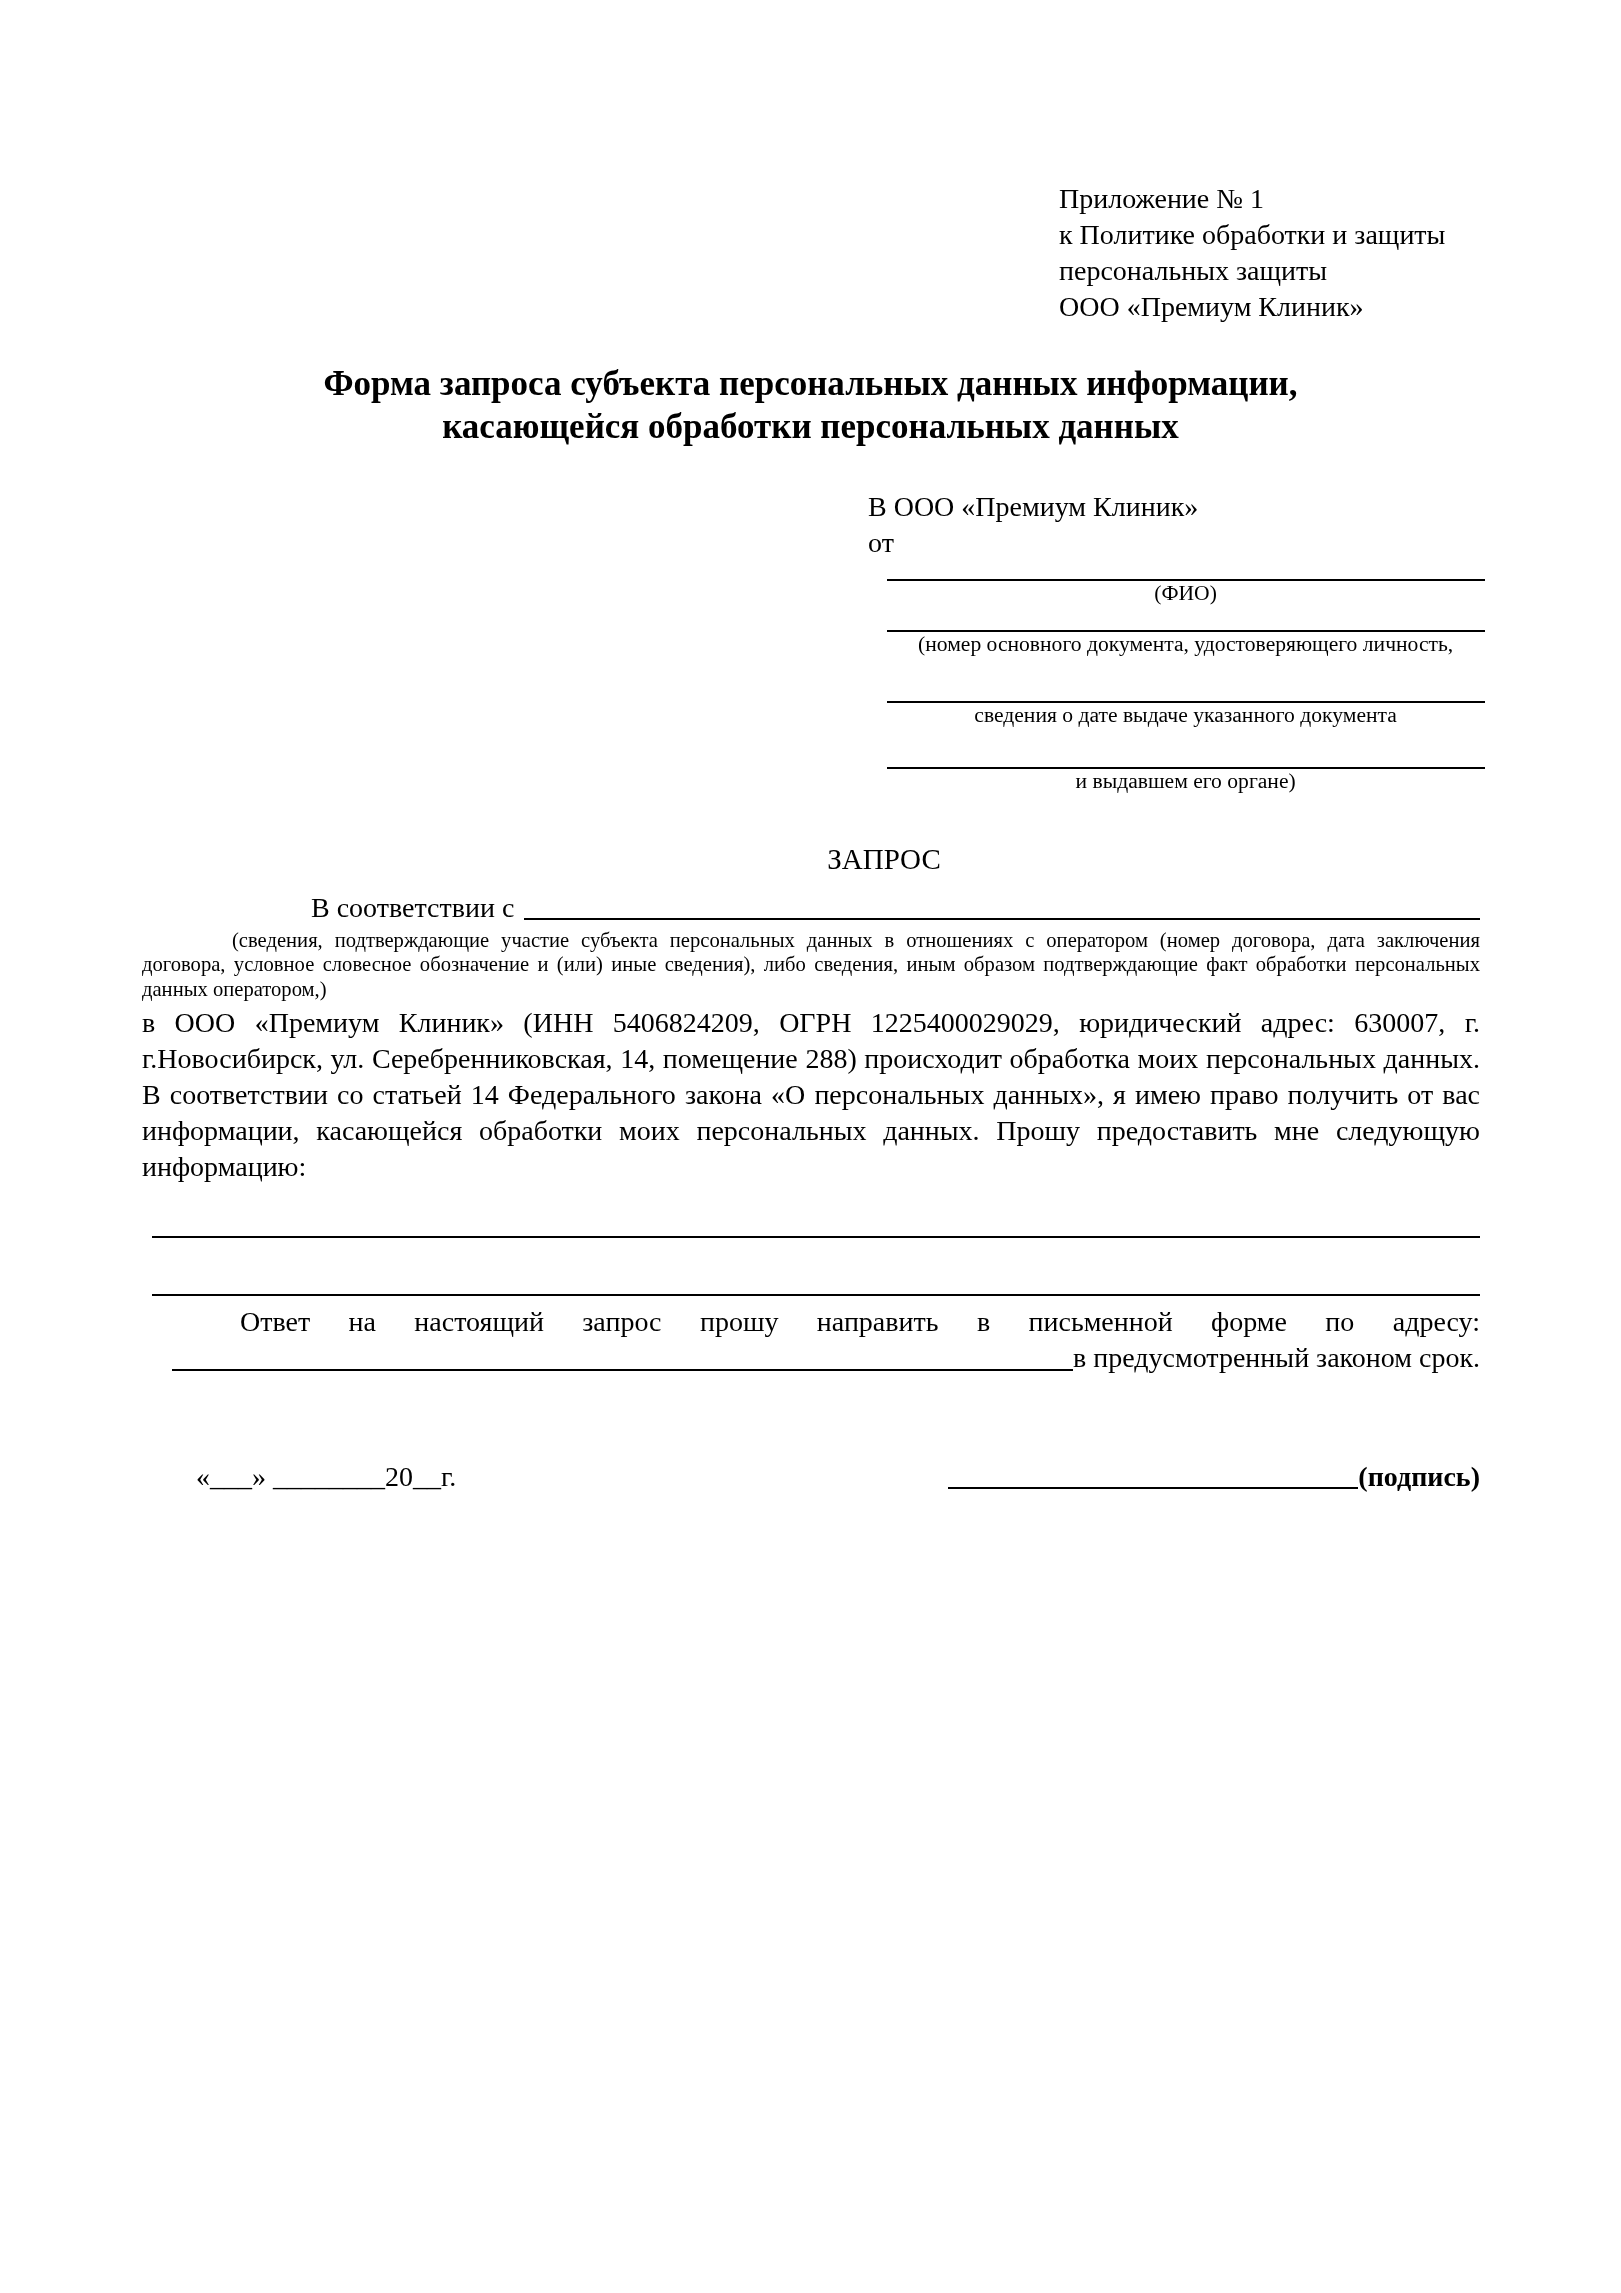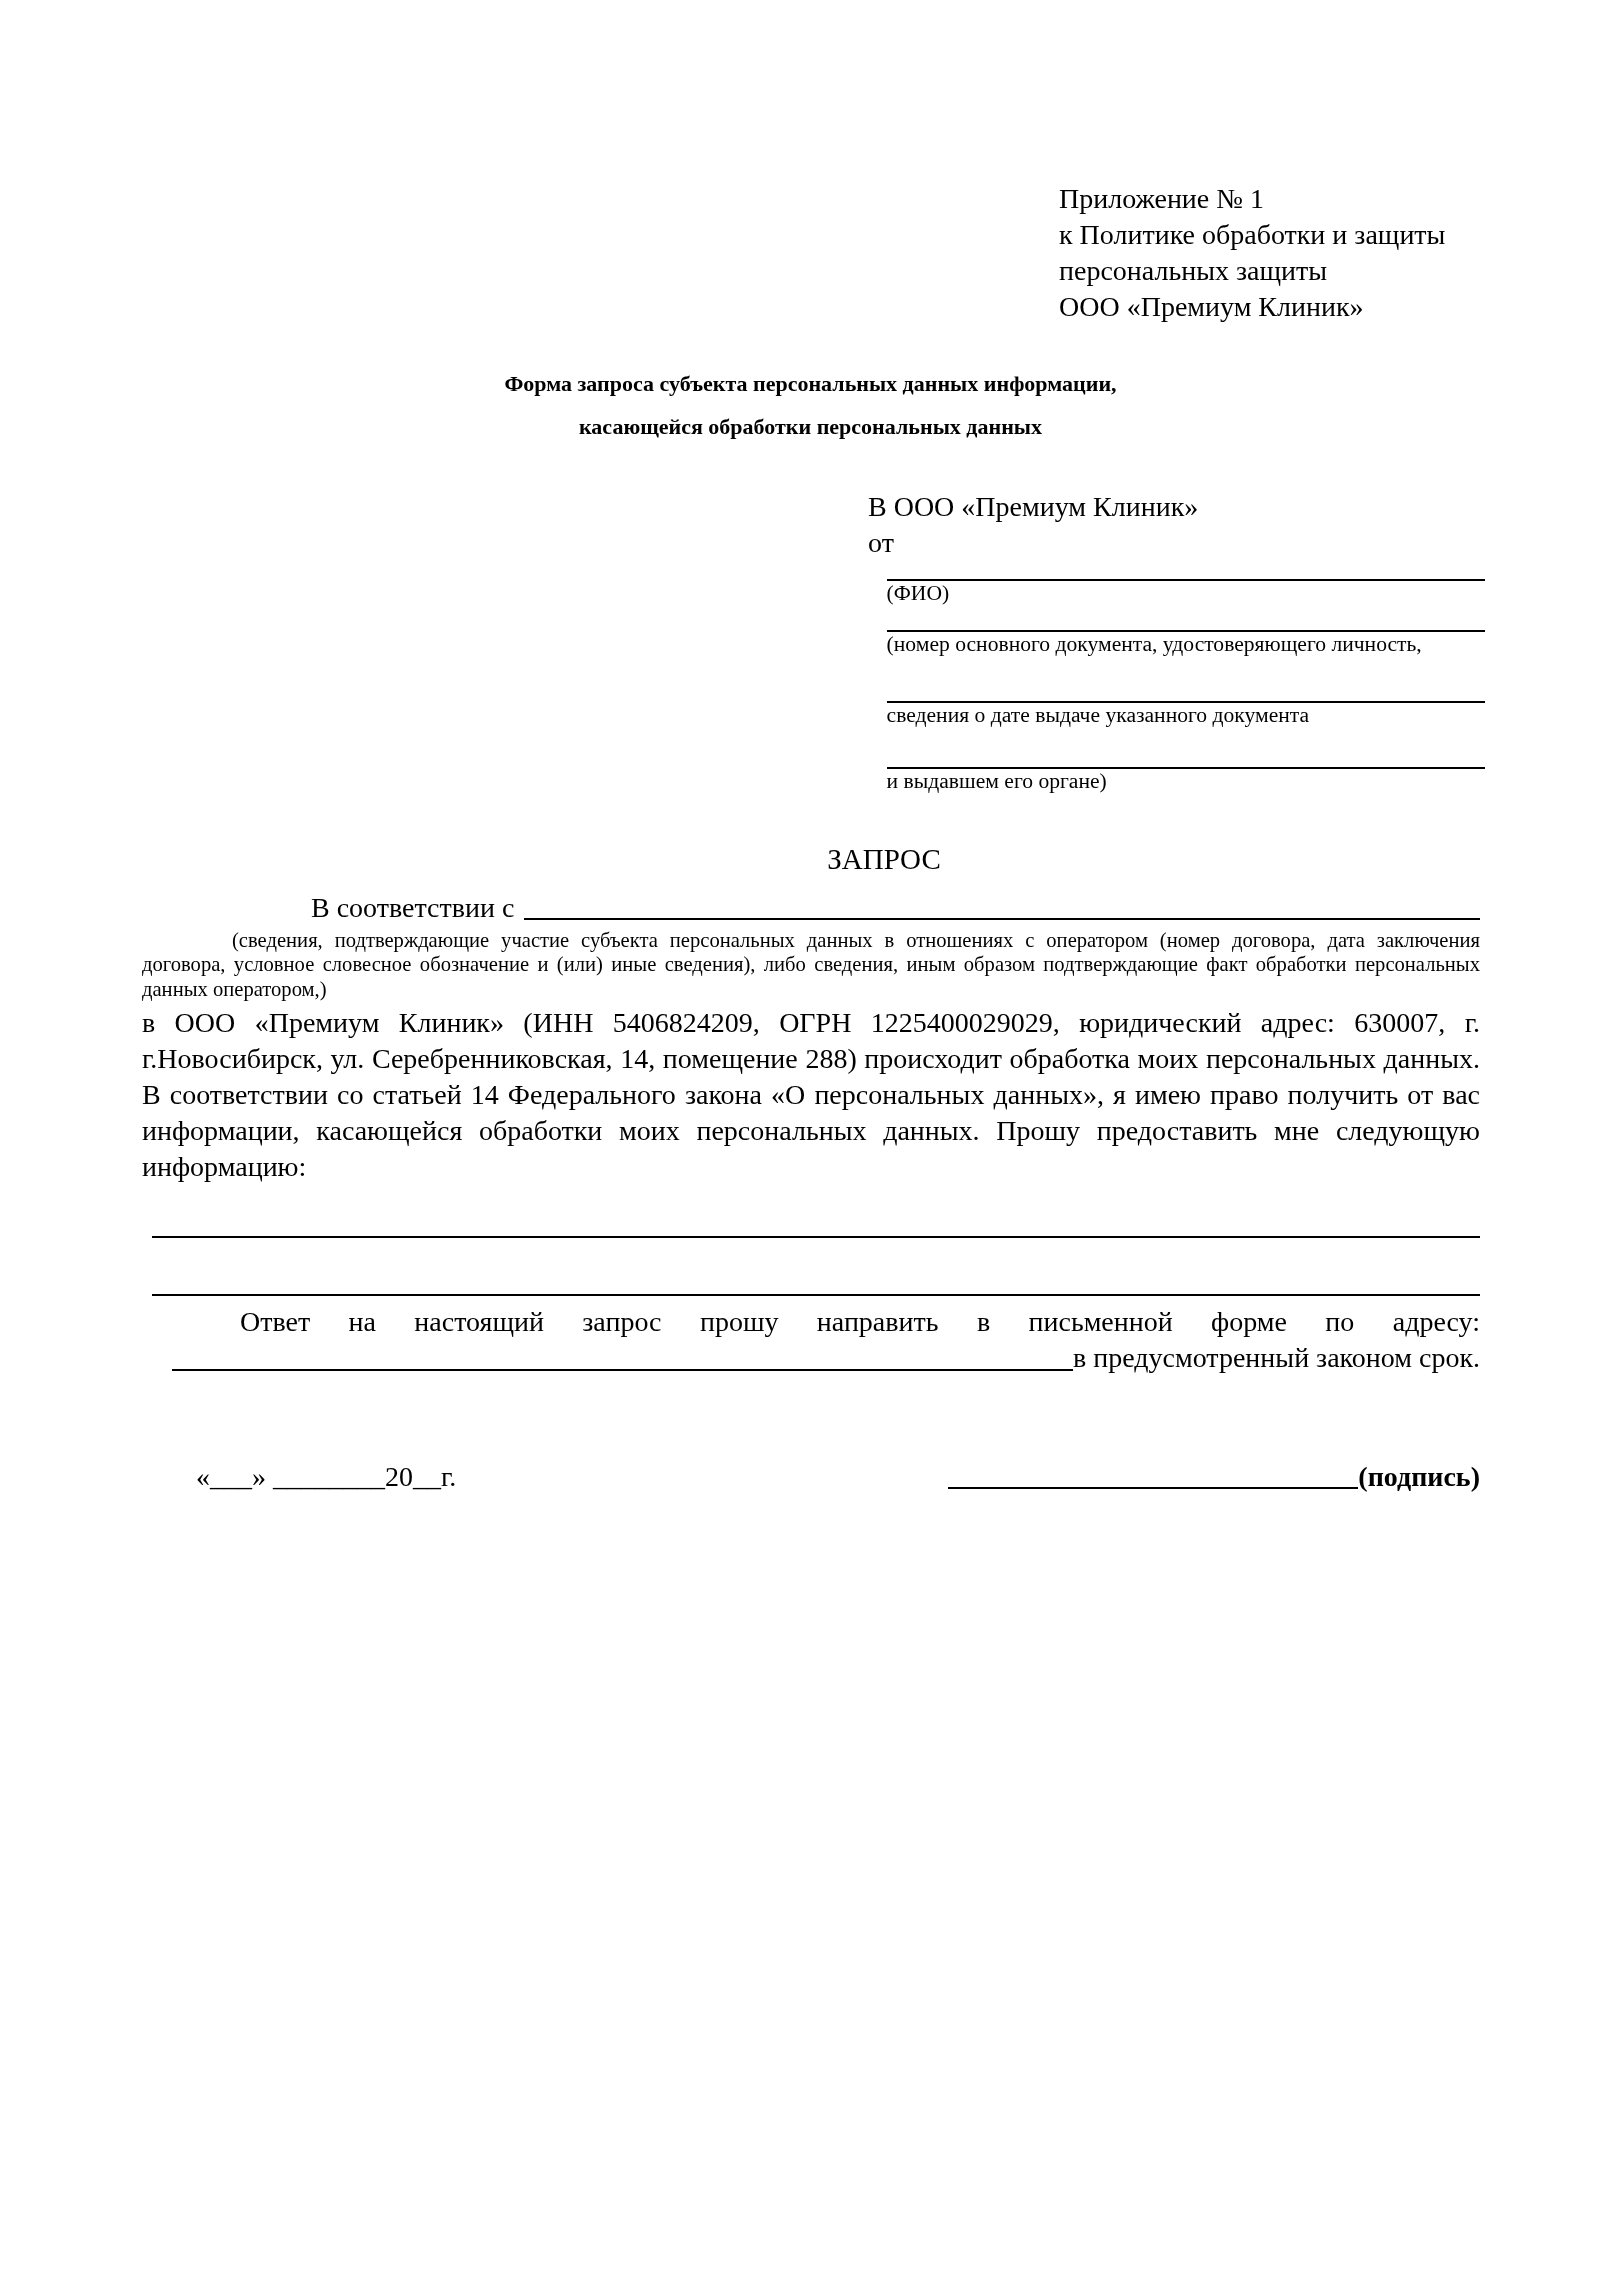--- a/index.html
+++ b/index.html
@@ -16,21 +16,21 @@
     box-sizing: border-box;
   }
   .appendix-block {
     margin: 181px 0 0 1059px;
     line-height: 36px;
   }
   .doc-title {
     margin-top: 37px;
     text-align: center;
     font-weight: 700;
-    font-size: 22px;
+    font-size: 35px;
     line-height: 43px;
   }
   .addressee {
     margin: 41px 0 0 868px;
   }
   .addr-to, .addr-from { line-height: 36px; }
   .field {
     width: 598px;
     margin-left: 18.6px;
   }
@@ -38,20 +38,21 @@
     border-bottom: 2.9px solid #000;
     height: 0;
   }
   .field .rule-1 { margin-top: 17.6px; }
   .field .rule-2 { margin-top: 23.5px; }
   .field .rule-3 { margin-top: 44px; }
   .field .rule-4 { margin-top: 38px; }
   .field-caption {
     font-size: 21.6px;
     line-height: 25.5px;
+    text-align: center;
   }
   .request-heading {
     margin-top: 46px;
     margin-left: 147px;
     text-align: center;
     font-size: 29px;
     line-height: 39px;
   }
   .intro-row {
     display: flex;

